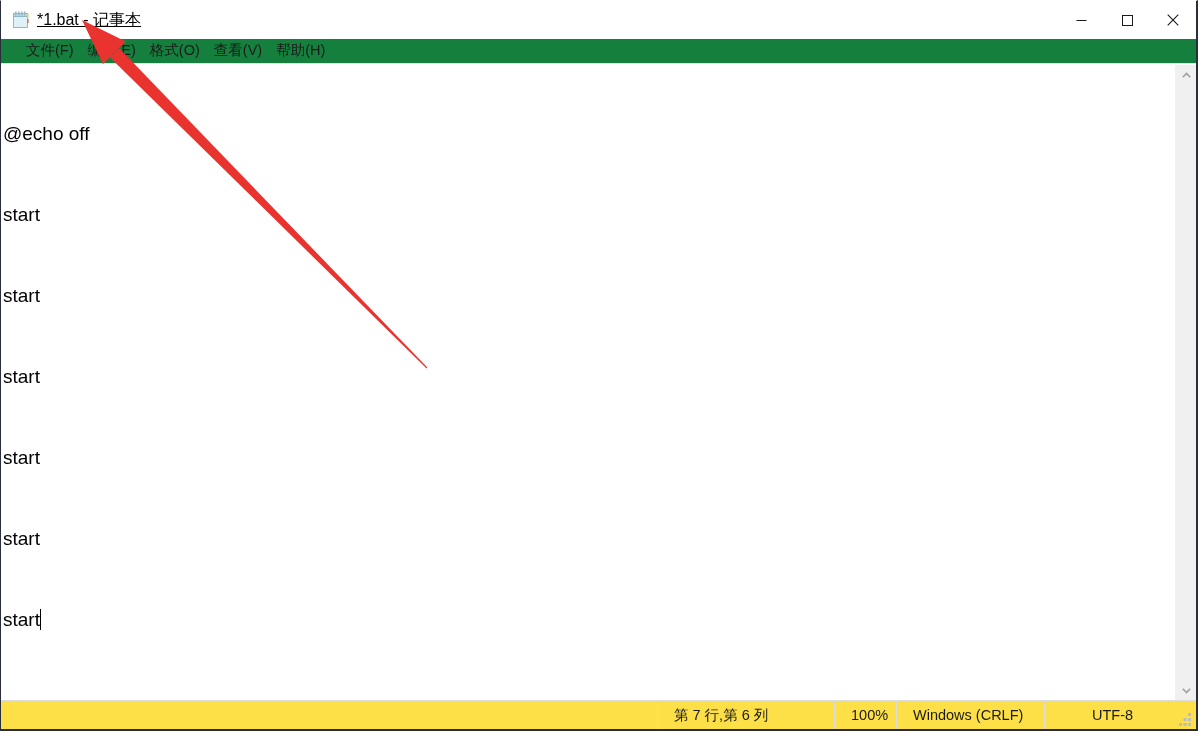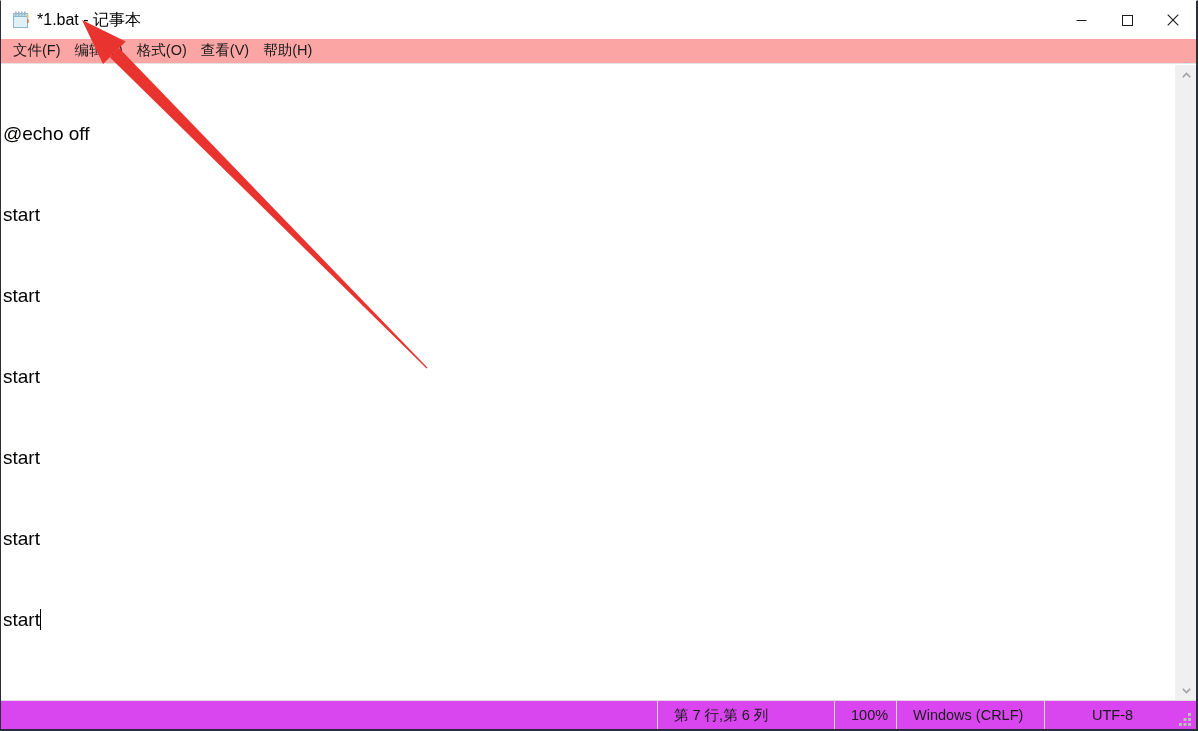--- a/index.html
+++ b/index.html
@@ -49,20 +49,21 @@
   }
   #title-text {
     position: absolute;
     left: 36px;
     top: 0;
     height: 38px;
     line-height: 38px;
     font-size: 16px;
     color: #000000;
     white-space: nowrap;
+    text-decoration: underline;
   }
   .caption-btns {
     position: absolute;
     right: 0;
     top: 0;
     height: 38px;
     display: flex;
   }
   .cap-btn {
     width: 46px;
@@ -74,25 +75,25 @@
     cursor: default;
   }
 
   
   #menubar {
     position: absolute;
     left: 0;
     top: 38px;
     right: 0;
     height: 25px;
-    background: #fca5a5;
+    background: #15803d;
     border-bottom: 1px solid #e3e3e3;
     display: flex;
     align-items: center;
-    padding-left: 5px;
+    padding-left: 18px;
     box-sizing: border-box;
   }
   .menu-item {
     font-size: 14.5px;
     color: #1b1b1b;
     padding: 2px 7px 3px 7px;
     white-space: nowrap;
     cursor: default;
     line-height: 17px;
   }
@@ -164,21 +165,21 @@
     background: #f0f0f0;
   }
 
   
   #statusbar {
     position: absolute;
     left: 0;
     right: 0;
     bottom: 0;
     height: 29px;
-    background: #d946ef;
+    background: #fde047;
     border-top: 1px solid #dcdcdc;
     box-sizing: border-box;
   }
   .status-cell {
     position: absolute;
     top: 0;
     height: 28px;
     line-height: 28px;
     font-size: 14.5px;
     color: #1b1b1b;

